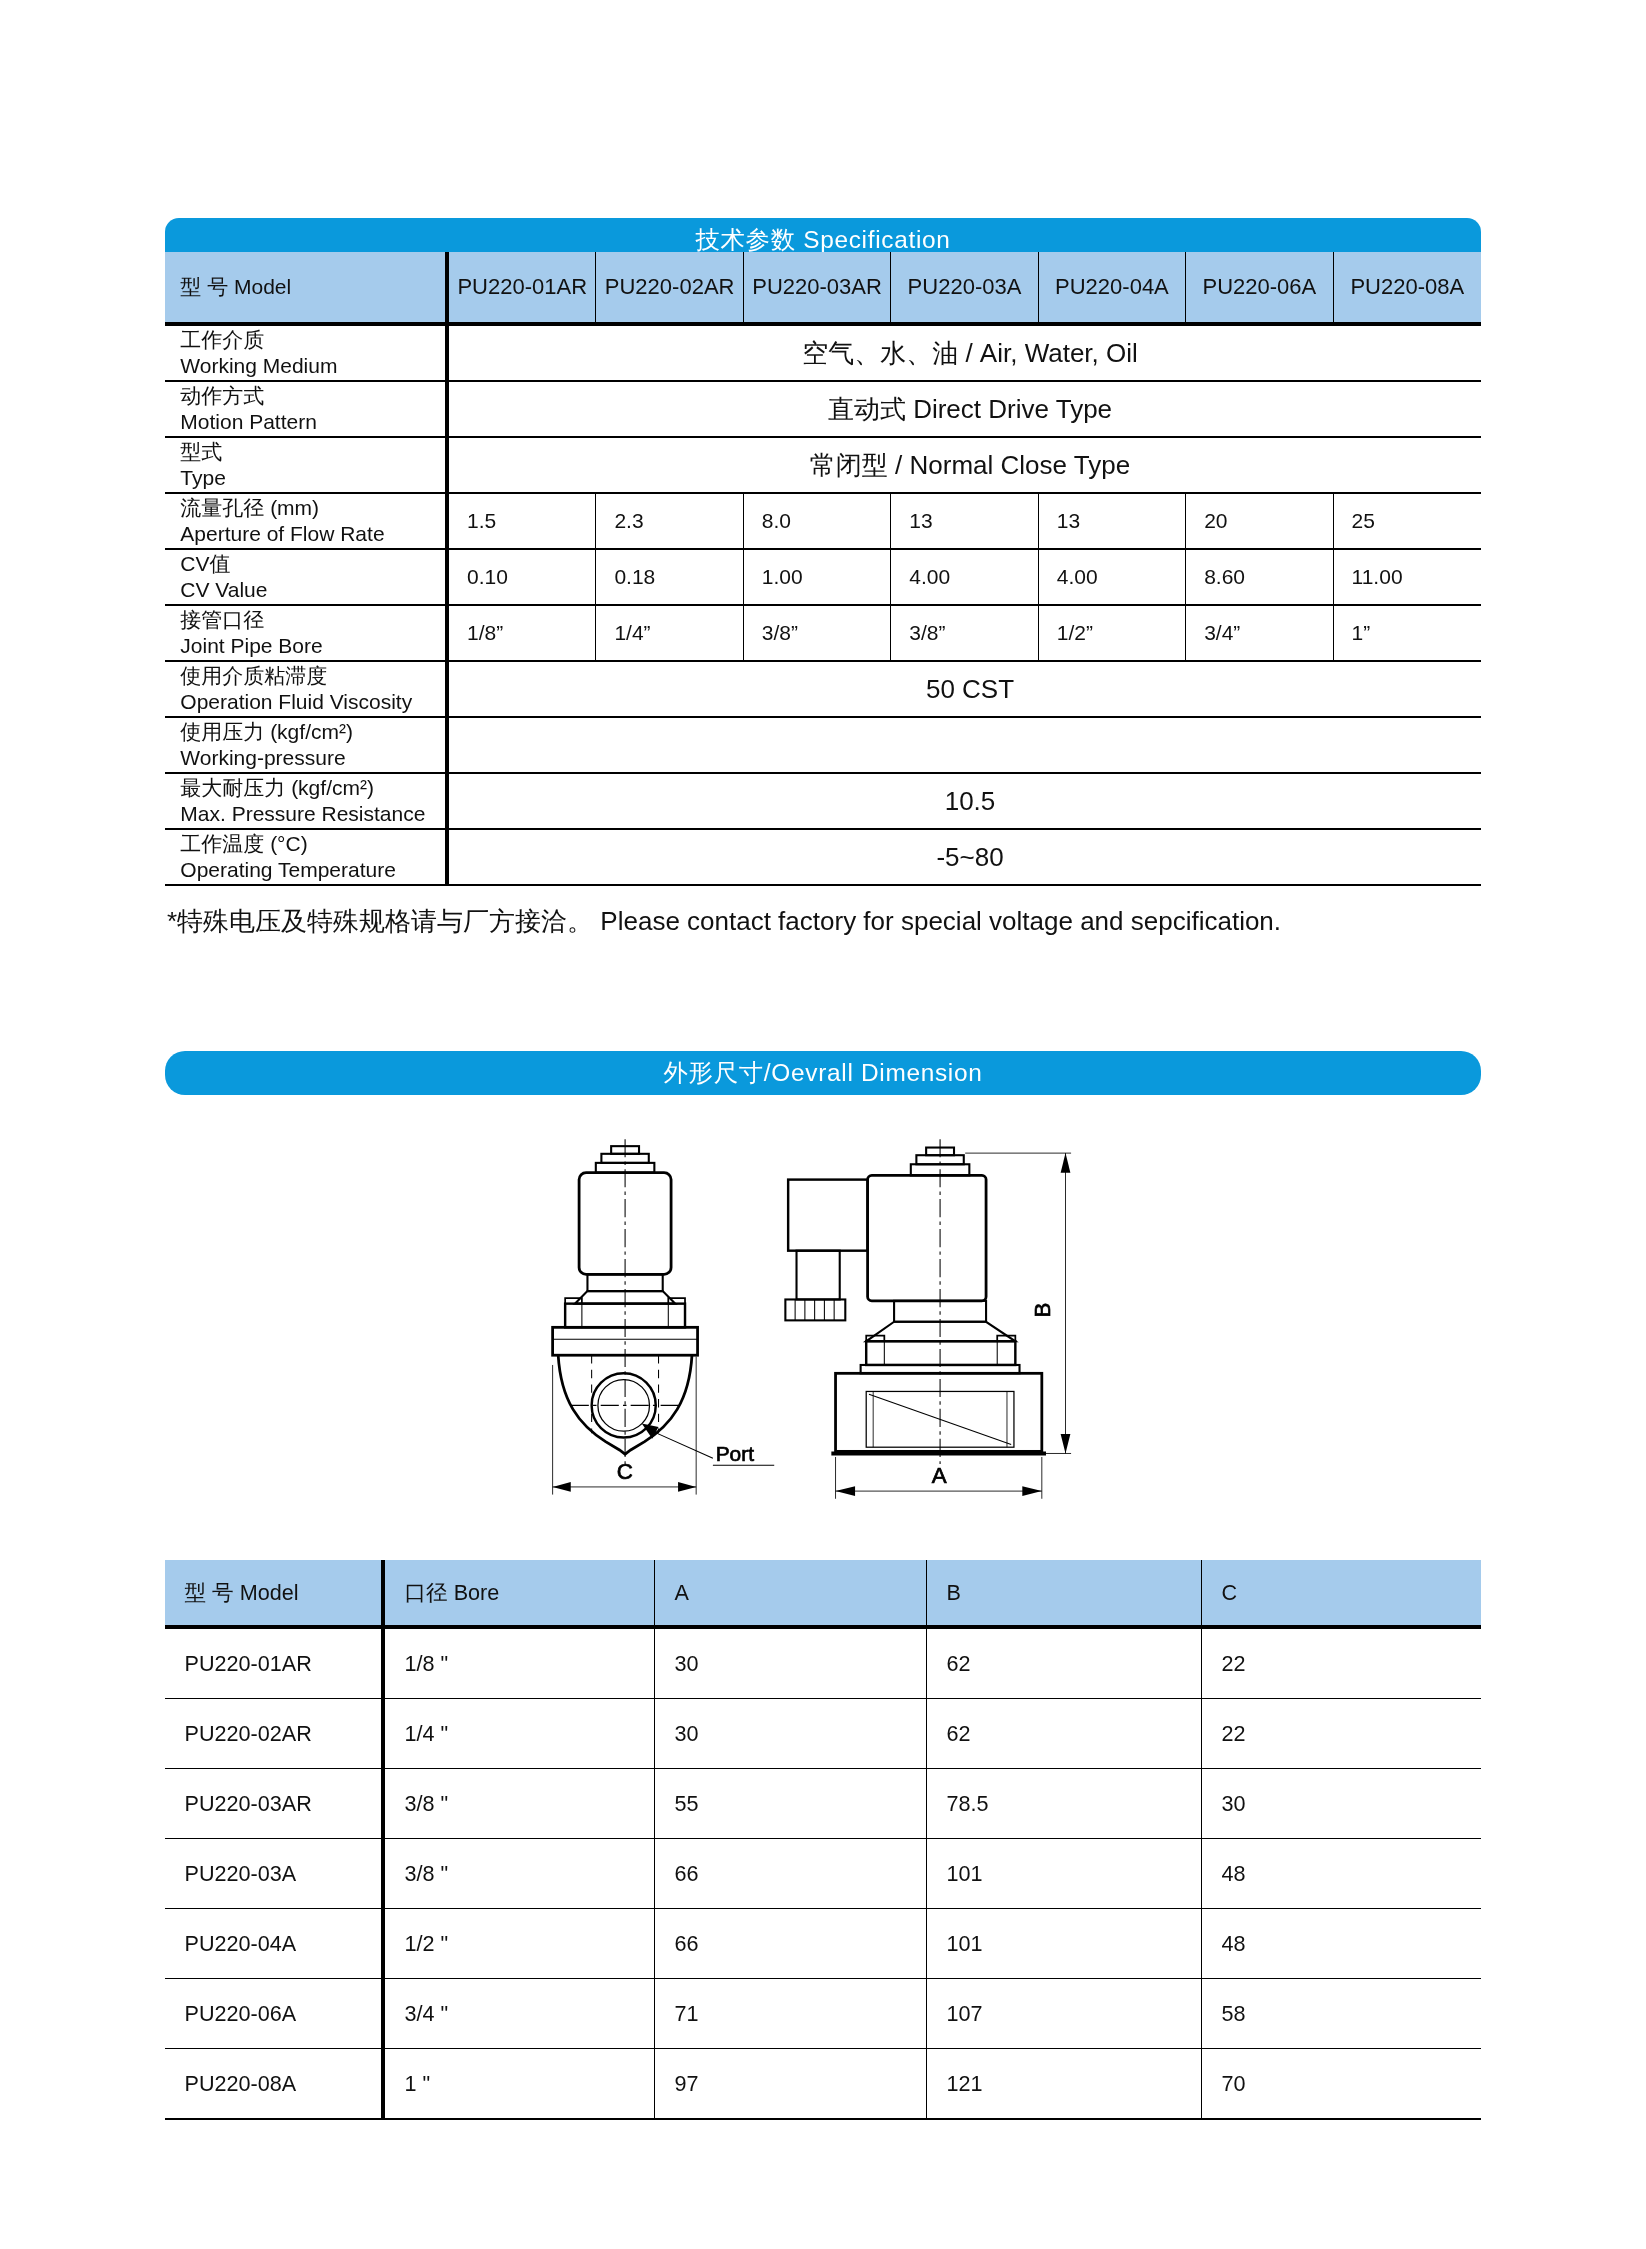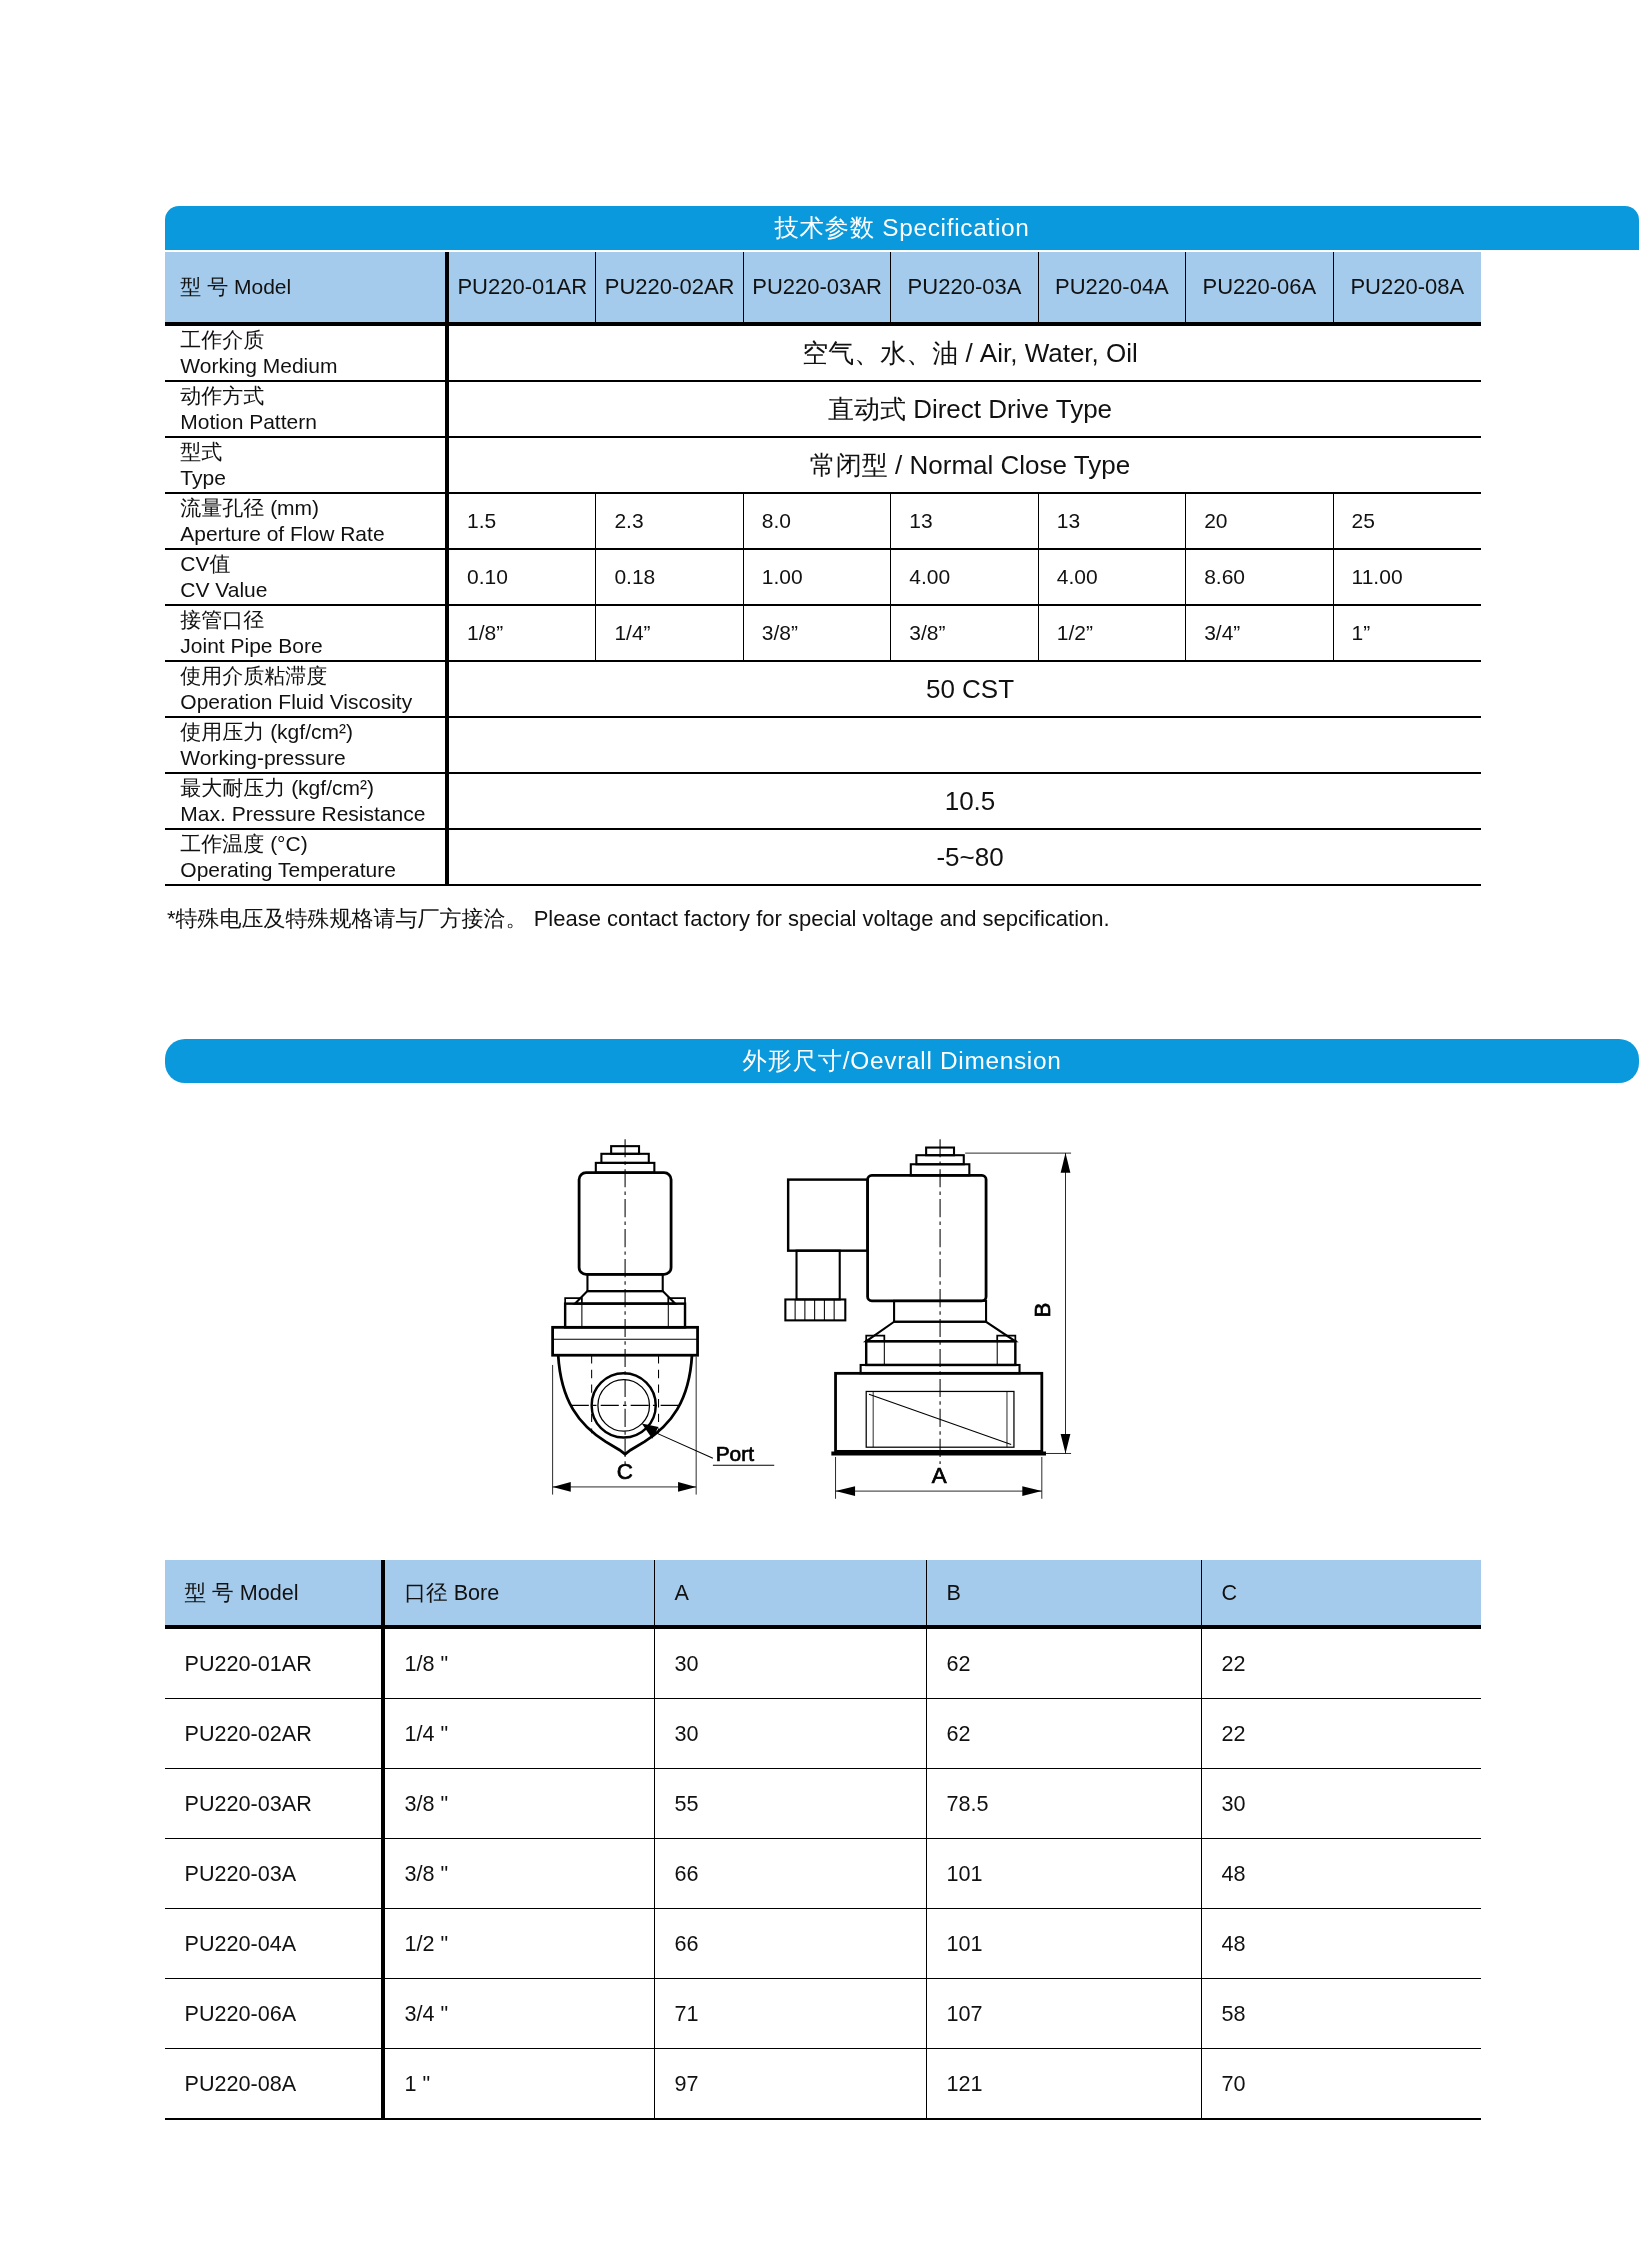--- a/index.html
+++ b/index.html
@@ -6,25 +6,25 @@
   .page{
     position:relative;
     width:1647px;height:2250px;
     background:#ffffff;
     font-family:"Liberation Sans","DejaVu Sans",sans-serif;
     color:#111;
     overflow:hidden;
   }
   
   .titlebar{
-    position:absolute;left:165px;width:1474px;height:44px;
+    position:absolute;left:165px;width:1316px;height:44px;
     background:#0a99dc;
     border-radius:14px 14px 0 0;
     display:flex;align-items:center;justify-content:center;
-    color:#ffffff;font-size:24.4px;letter-spacing:0.7px;
+    color:#ffffff;font-size:24.4px;letter-spacing:0.7px;margin-top:12px;
   }
   #spec-bar{top:206px;}
   #dim-bar{top:1039px;border-radius:20px;}
   
   #spec-table{position:absolute;left:165px;top:252px;width:1316px;}
   .srow{
     display:grid;
     grid-template-columns:284px repeat(7,1fr);
     border-bottom:2.1px solid #000;
   }
@@ -45,21 +45,21 @@
     padding-left:18px;font-size:21px;border-right:1.4px solid #000;
   }
   .value-cell.lastcol{border-right:none;}
   .merged-cell{
     grid-column:2 / 9;padding-left:10px;font-size:26px;
     display:flex;align-items:center;flex-direction:row;
   }
   
   #footnote{
     position:absolute;left:167px;top:904px;width:1325px;
-    font-size:22px;color:#111;
+    font-size:26px;color:#111;
   }
   
   #drawing{position:absolute;left:551px;top:1135px;width:544px;height:446px;}
   #drawing svg{display:block;}
   .dwg-text{font-family:"Liberation Sans","DejaVu Sans",sans-serif;fill:#000;}
   
   #dim-table{position:absolute;left:165px;top:1560px;width:1316px;}
   .drow{
     display:grid;
     grid-template-columns:220px 270px 272px 275px 279px;

